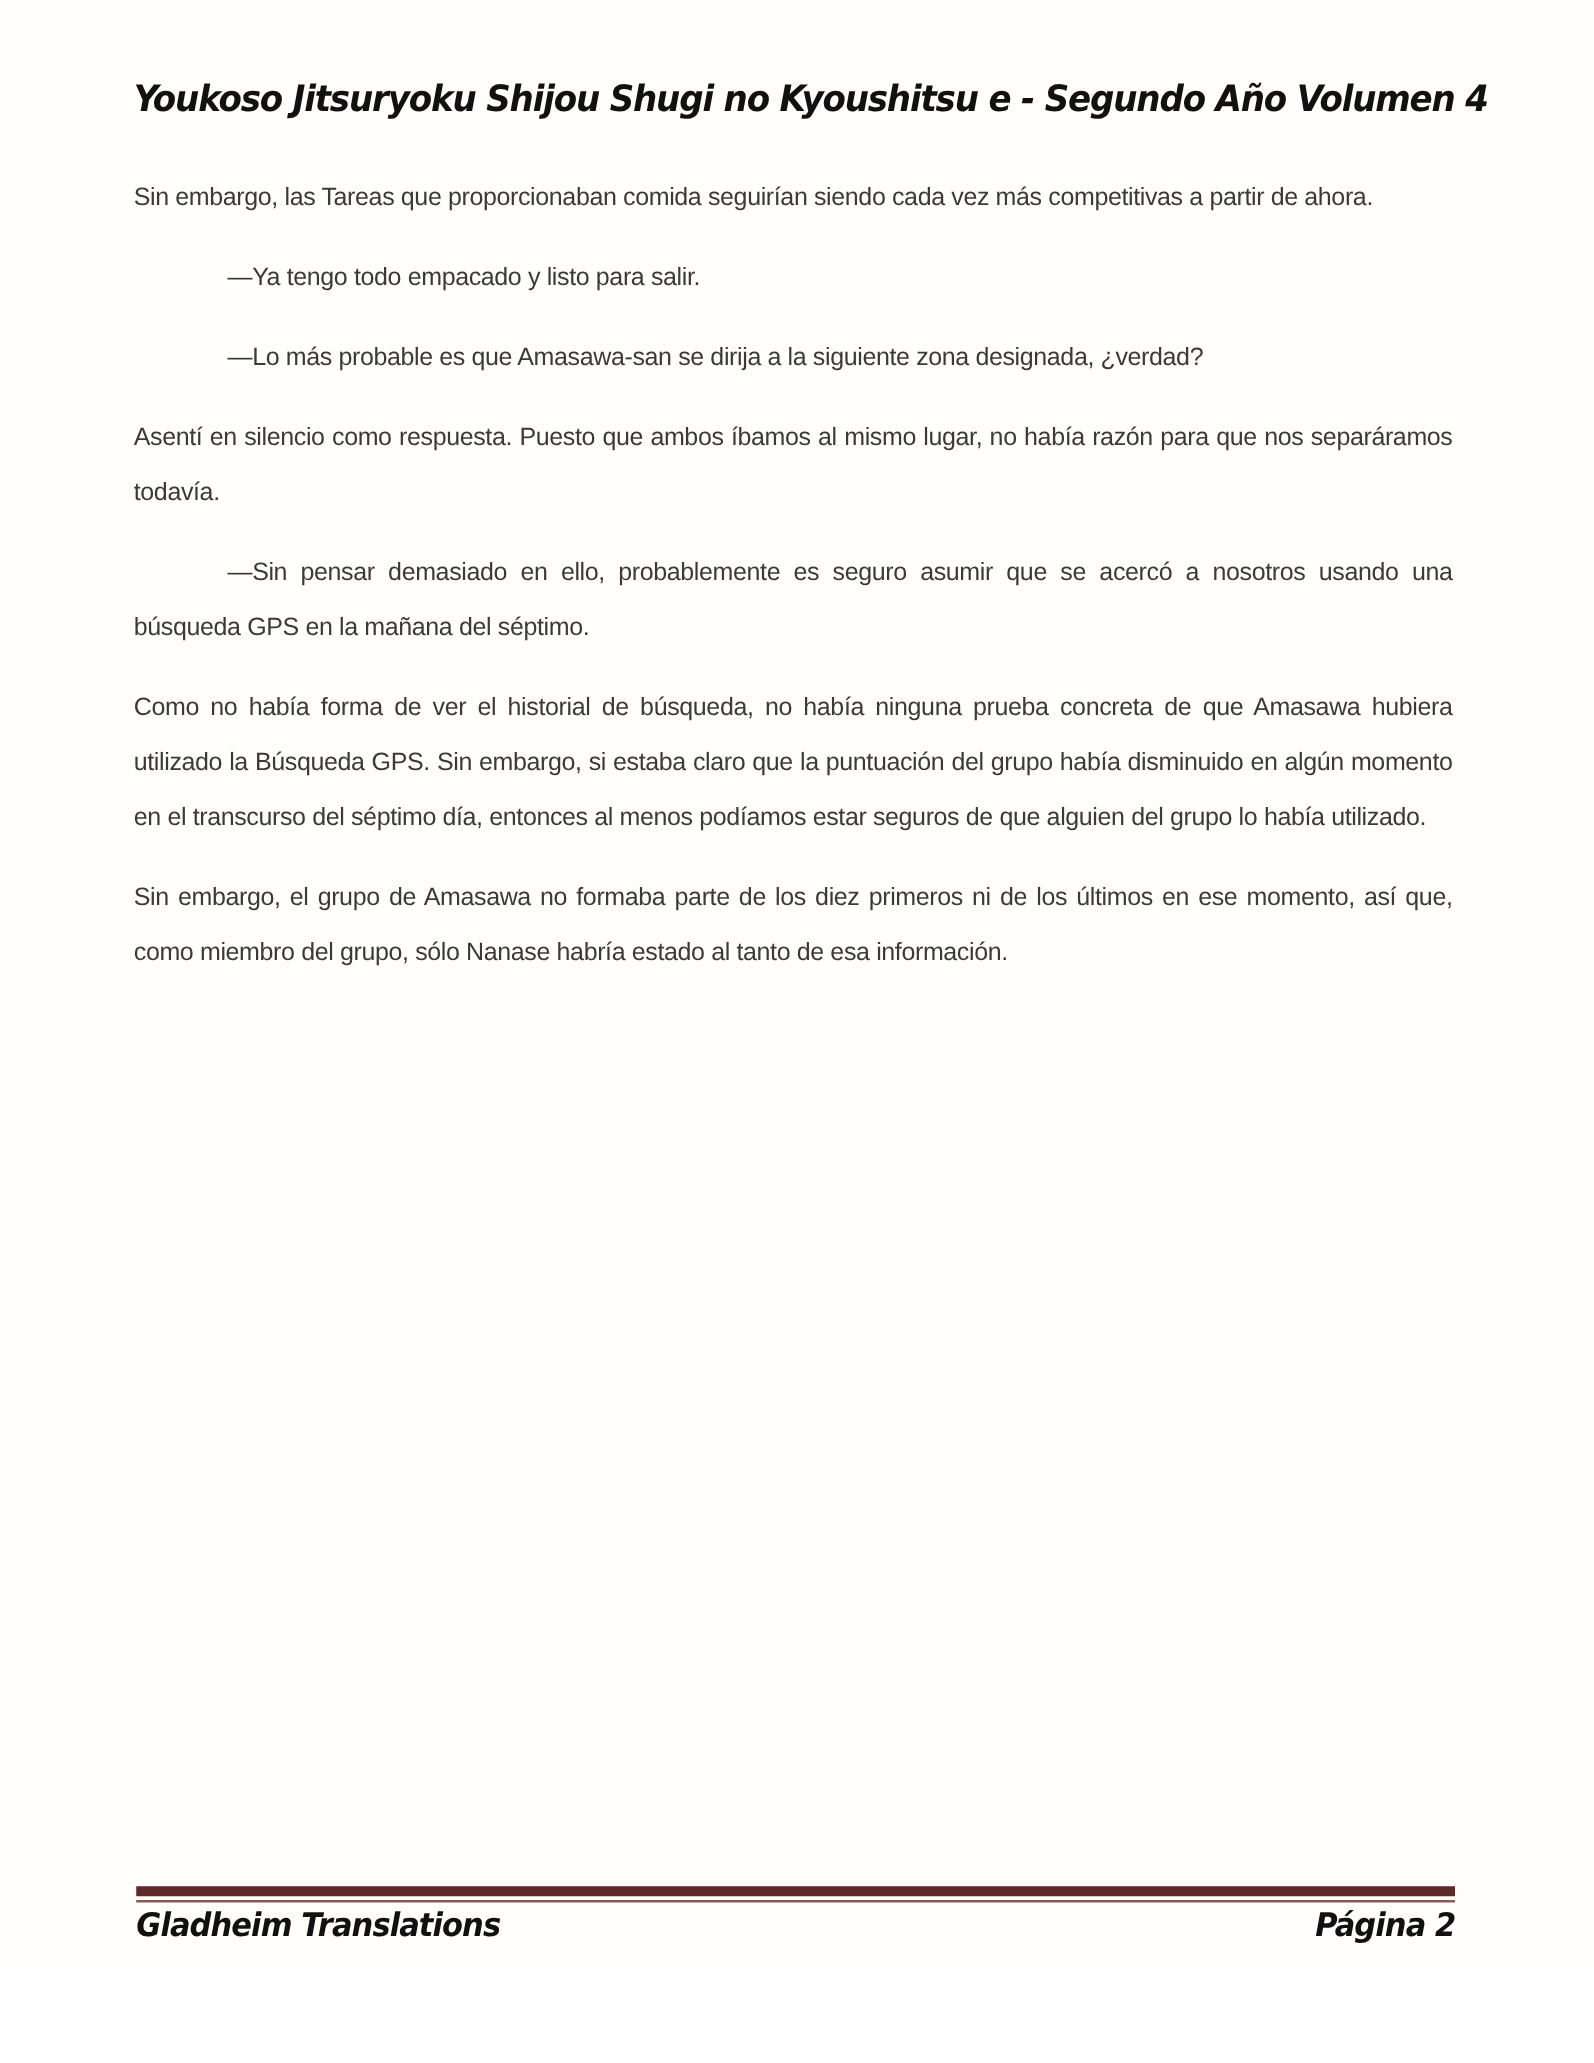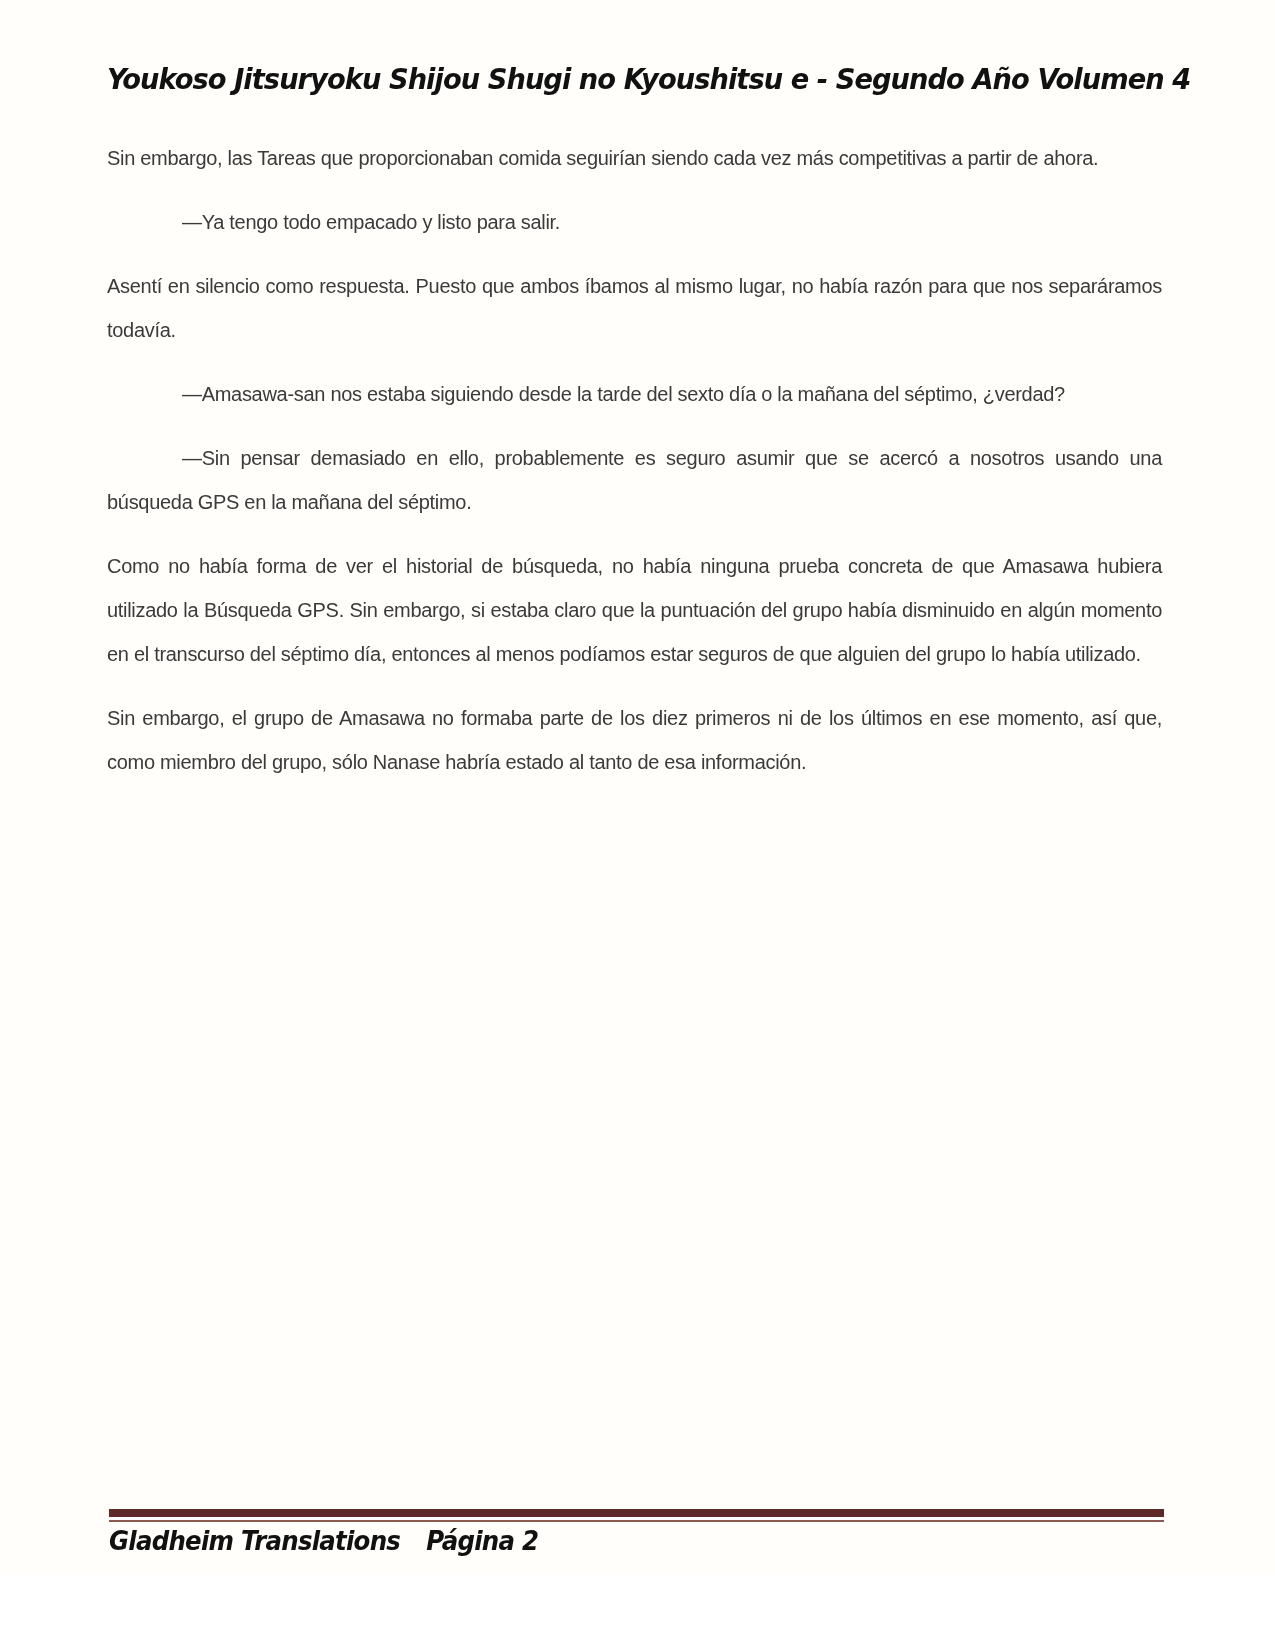--- a/index.html
+++ b/index.html
@@ -63,20 +63,21 @@
   .footer-rule .bar-thin {
     height: 2px;
     background: var(--rule-light, #8c5a52);
   }
   .footer-text {
     position: absolute;
     left: 109px;
     top: 1526px;
     width: 1055px;
     display: flex;
+    justify-content: space-between;
     align-items: baseline;
     font-family: "DejaVu Sans", sans-serif;
     font-weight: bold;
     font-style: italic;
     font-size: 26px;
     letter-spacing: -0.8px;
     color: #111111;
   }
   .footer-text .left {
     transform: scaleX(0.94);
@@ -92,22 +93,22 @@
 </head>
 <body>
 
 <div class="page">
 
   <div class="header-title">Youkoso Jitsuryoku Shijou Shugi no Kyoushitsu e - Segundo Año Volumen 4</div>
 
   <div class="content">
       <p class="para">Sin embargo, las Tareas que proporcionaban comida seguirían siendo cada vez más competitivas a partir de ahora.</p>
       <p class="para indent">—Ya tengo todo empacado y listo para salir.</p>
+      <p class="para indent">—Lo más probable es que Amasawa-san se dirija a la siguiente zona designada, ¿verdad?</p>
       <p class="para">Asentí en silencio como respuesta. Puesto que ambos íbamos al mismo lugar, no había razón para que nos separáramos todavía.</p>
-      <p class="para indent">—Amasawa-san nos estaba siguiendo desde la tarde del sexto día o la mañana del séptimo, ¿verdad?</p>
       <p class="para indent">—Sin pensar demasiado en ello, probablemente es seguro asumir que se acercó a nosotros usando una búsqueda GPS en la mañana del séptimo.</p>
       <p class="para">Como no había forma de ver el historial de búsqueda, no había ninguna prueba concreta de que Amasawa hubiera utilizado la Búsqueda GPS. Sin embargo, si estaba claro que la puntuación del grupo había disminuido en algún momento en el transcurso del séptimo día, entonces al menos podíamos estar seguros de que alguien del grupo lo había utilizado.</p>
       <p class="para">Sin embargo, el grupo de Amasawa no formaba parte de los diez primeros ni de los últimos en ese momento, así que, como miembro del grupo, sólo Nanase habría estado al tanto de esa información.</p>
     </div>
 
   <div class="footer-rule">
     <div class="bar-thick"></div>
     <div class="bar-gap"></div>
     <div class="bar-thin"></div>
   </div>

